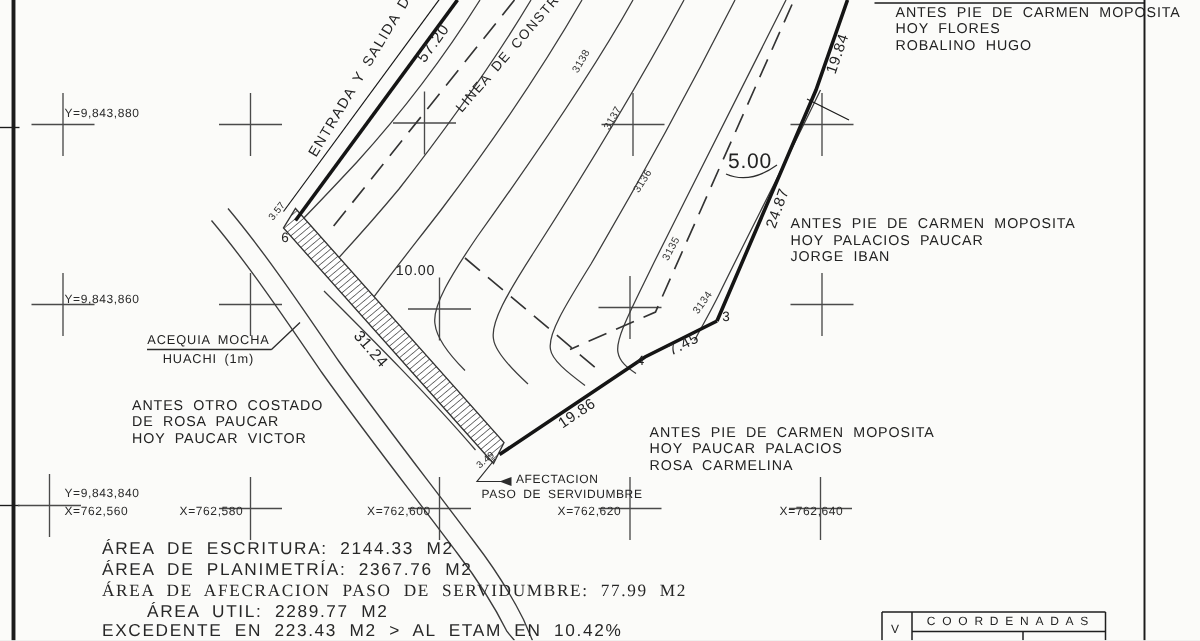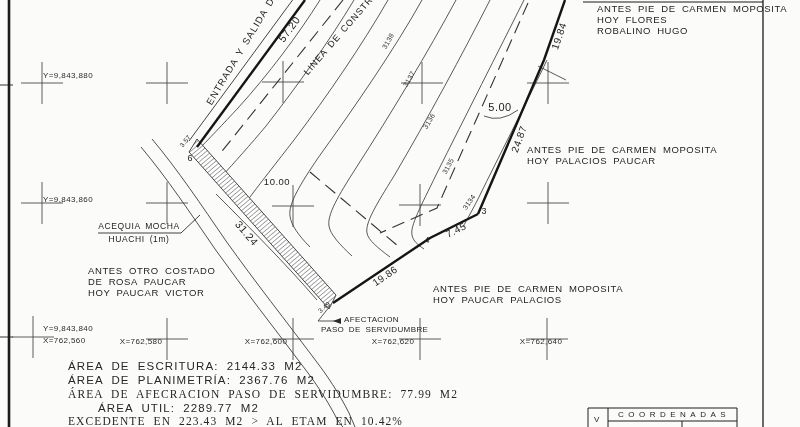--- a/index.html
+++ b/index.html
@@ -100,21 +100,21 @@
   <div class="t r street" style="left:242px;top:48px;transform:translate(-50%,-50%) rotate(-59deg);">ENTRADA Y SALIDA DE</div>
   <div class="t r street" style="left:352px;top:20px;font-size:9px;transform:translate(-50%,-50%) rotate(-49deg);">LINEA DE CONSTRUCCION</div>
 
   <div class="t r dim-lg" style="left:289px;top:29px;transform:translate(-50%,-50%) rotate(-54deg);">57.20</div>
   <div class="t r dim" style="left:559px;top:36px;transform:translate(-50%,-50%) rotate(-71deg);">19.84</div>
   <div class="t r dim" style="left:519px;top:139px;transform:translate(-50%,-50%) rotate(-70deg);">24.87</div>
   <div class="t r dim" style="left:456px;top:230px;transform:translate(-50%,-50%) rotate(-27deg);">7.45</div>
   <div class="t r dim" style="left:385px;top:276px;transform:translate(-50%,-50%) rotate(-34deg);">19.86</div>
   <div class="t r dim-lg" style="left:247px;top:233px;transform:translate(-50%,-50%) rotate(49deg);">31.24</div>
   <div class="t c dim" style="left:277px;top:181px;font-size:9.5px;">10.00</div>
-  <div class="t c dim" style="left:500px;top:107px;font-size:11px;">5.00</div>
+  <div class="t c dim" style="left:500px;top:107px;font-size:14px;">5.00</div>
   <div class="t r dim-xs" style="left:185px;top:141px;transform:translate(-50%,-50%) rotate(-52deg);">3.57</div>
   <div class="t r dim-xs" style="left:324px;top:307px;transform:translate(-50%,-50%) rotate(-40deg);">3.49</div>
 
   <div class="t r ctr" style="left:388px;top:41px;transform:translate(-50%,-50%) rotate(-60deg);">3138</div>
   <div class="t r ctr" style="left:409px;top:79px;transform:translate(-50%,-50%) rotate(-60deg);">3137</div>
   <div class="t r ctr" style="left:429px;top:121px;transform:translate(-50%,-50%) rotate(-58deg);">3136</div>
   <div class="t r ctr" style="left:448px;top:166px;transform:translate(-50%,-50%) rotate(-62deg);">3135</div>
   <div class="t r ctr" style="left:469px;top:202px;transform:translate(-50%,-50%) rotate(-55deg);">3134</div>
 
   <div class="t c vtx" style="left:190px;top:158px;">6</div>
@@ -131,42 +131,44 @@
   <div class="t c coord" style="left:541px;top:341px;">X=762,640</div>
 
   <div class="nb" style="left:597px;top:3px;">
     <div>ANTES PIE DE CARMEN MOPOSITA</div>
     <div>HOY FLORES</div>
     <div>ROBALINO HUGO</div>
   </div>
   <div class="nb" style="left:527px;top:144px;">
     <div>ANTES PIE DE CARMEN MOPOSITA</div>
     <div>HOY PALACIOS PAUCAR</div>
+    <div>JORGE IBAN</div>
   </div>
   <div class="nb" style="left:433px;top:283px;">
     <div>ANTES PIE DE CARMEN MOPOSITA</div>
     <div>HOY PAUCAR PALACIOS</div>
+    <div>ROSA CARMELINA</div>
   </div>
   <div class="nb" style="left:88px;top:265px;">
     <div>ANTES OTRO COSTADO</div>
     <div>DE ROSA PAUCAR</div>
     <div>HOY PAUCAR VICTOR</div>
   </div>
 
   <div class="t c acq" style="left:139px;top:226px;">ACEQUIA MOCHA</div>
   <div class="t c acq" style="left:139px;top:239px;">HUACHI (1m)</div>
 
   <div class="t small-callout" style="left:344px;top:315px;">AFECTACION</div>
   <div class="t small-callout" style="left:321px;top:325px;">PASO DE SERVIDUMBRE</div>
 
   <div class="t area-line" style="left:68px;top:360px;">ÁREA DE ESCRITURA: 2144.33 M2</div>
   <div class="t area-line" style="left:68px;top:374px;">ÁREA DE PLANIMETRÍA:  2367.76 M2</div>
   <div class="t area-line" style="left:68px;top:388px;font-family:Liberation Serif, serif;">ÁREA DE AFECRACION PASO DE SERVIDUMBRE:  77.99 M2</div>
   <div class="t area-line" style="left:68px;top:402px;margin-left:30px;">ÁREA UTIL:  2289.77 M2</div>
-  <div class="t area-line" style="left:68px;top:415px;font-family:Liberation Serif, serif;">EXCEDENTE EN 223.43 M2 &gt; AL ETAM EN 10.42%</div>
+  <div class="t area-line" style="left:68px;top:415px;">EXCEDENTE EN 223.43 M2 &gt; AL ETAM EN 10.42%</div>
 
   <svg width="800" height="427" viewBox="0 0 800 427" style="pointer-events:none;">
     <g stroke="#1f1f1f" stroke-width="1" fill="none">
       <path d="M588,408 H737 M588,408 V427 M737,408 V427 M608,408 V427 M608,421 H737 M682,421 V427"></path>
     </g>
   </svg>
   <div class="t tbl" style="left:594px;top:415px;">V</div>
   <div class="t c tbl-head" style="left:674px;top:414px;">COORDENADAS</div>
 
 </div>

